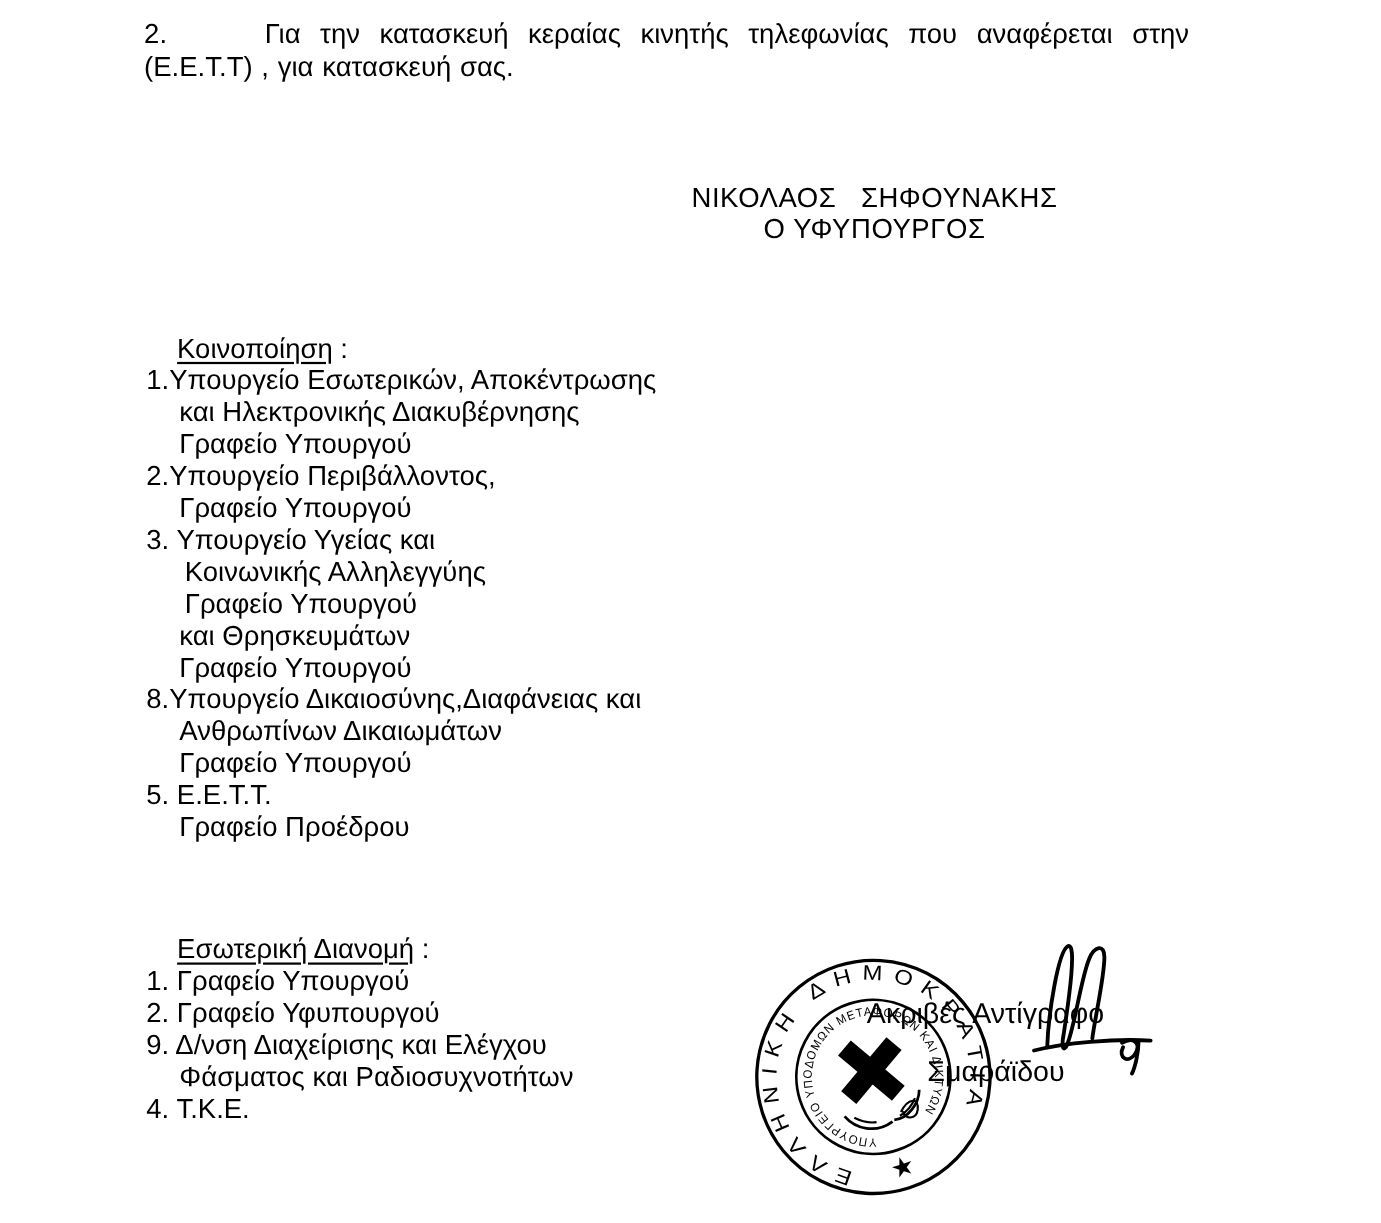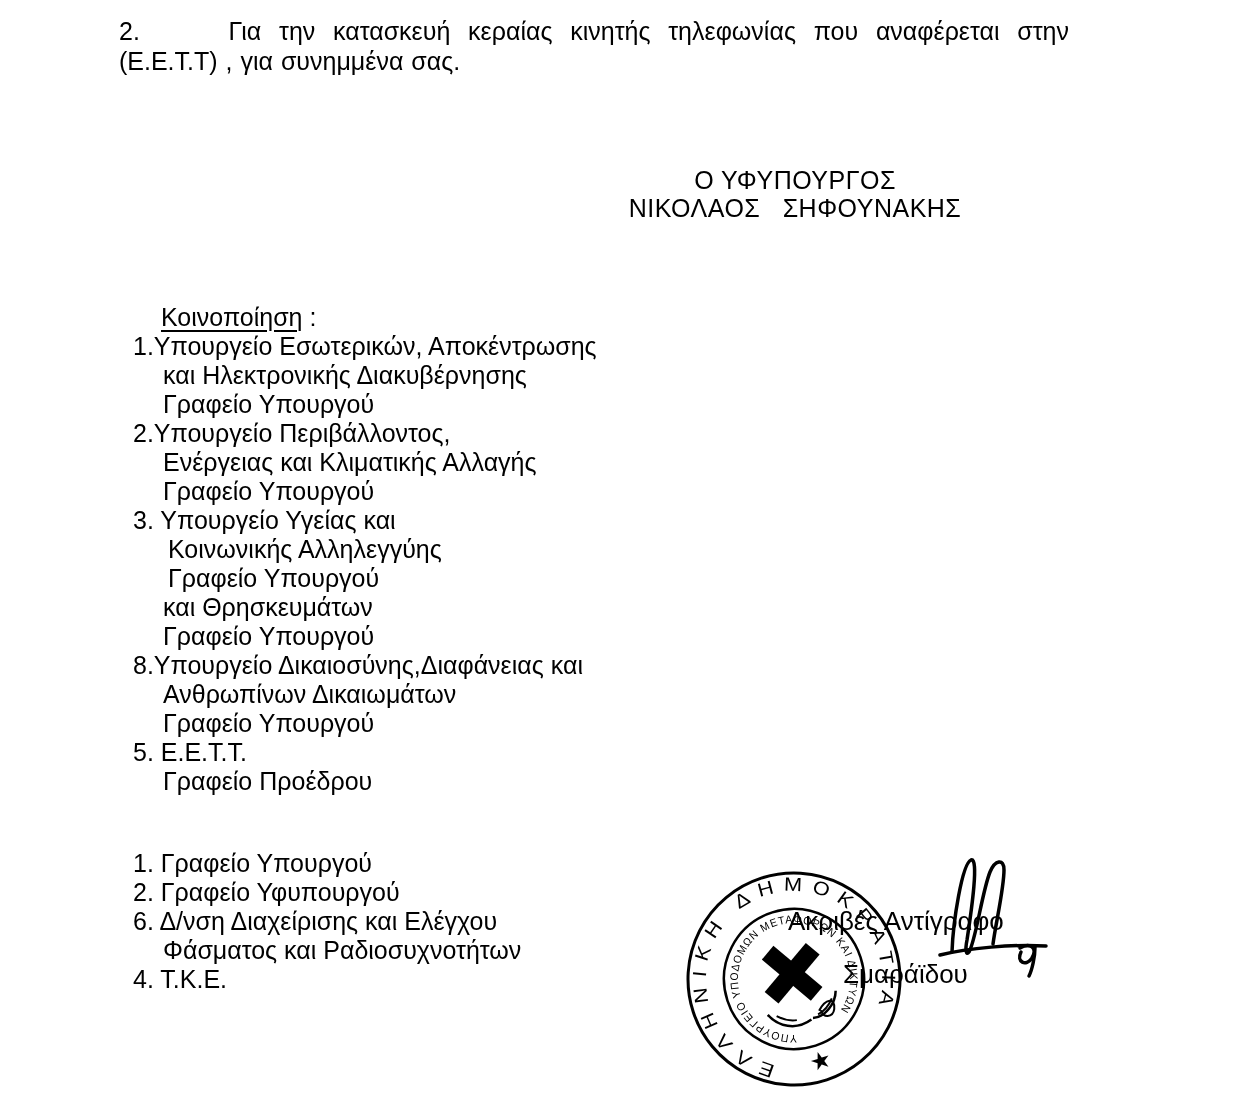--- a/index.html
+++ b/index.html
@@ -5,21 +5,21 @@
   * { margin:0; padding:0; box-sizing:border-box; }
   html,body { background:#ffffff; }
   body {
     width:1255px; height:1112px; position:relative; overflow:hidden;
     font-family:"Liberation Sans", sans-serif; color:#000;
   }
   .page { position:absolute; inset:0; background:#fff; }
 
   
   .para {
-    position:absolute; left:119px; top:16px; width:950px;
+    position:absolute; left:131px; top:16px; width:950px;
     font-size:25px; line-height:30px; word-spacing:1px;
   }
   .para .jl { text-align:justify; text-align-last:justify; }
 
   
   .sigblock {
     position:absolute; left:555px; top:166px; width:480px;
     text-align:center; font-size:25px; line-height:28px; letter-spacing:.5px;
   }
 
@@ -43,52 +43,52 @@
   .certname  { position:absolute; left:843px; top:959px; font-size:26px; }
   .signature { position:absolute; left:938px; top:852px; }
 </style>
 </head>
 <body>
 
 <div class="page">
 
   <div class="para">
     <div class="jl">2.&nbsp;&nbsp;&nbsp;&nbsp; Για την κατασκευή κεραίας κινητής τηλεφωνίας που αναφέρεται στην</div>
-    <div>(Ε.Ε.Τ.Τ) , για συνημμένα σας.</div>
+    <div>(Ε.Ε.Τ.Τ) , για κατασκευή σας.</div>
   </div>
 
   <div class="sigblock">
+    <div>ΝΙΚΟΛΑΟΣ&nbsp;&nbsp;&nbsp;ΣΗΦΟΥΝΑΚΗΣ</div>
     <div>Ο ΥΦΥΠΟΥΡΓΟΣ</div>
-    <div>ΝΙΚΟΛΑΟΣ&nbsp;&nbsp;&nbsp;ΣΗΦΟΥΝΑΚΗΣ</div>
   </div>
 
   <div class="list notif">
     <div class="heading"><span class="u">Κοινοποίηση</span><span>&nbsp;:</span></div>
     <div class="row">1.Υπουργείο Εσωτερικών, Αποκέντρωσης</div>
     <div class="row ind">και Ηλεκτρονικής Διακυβέρνησης</div>
     <div class="row ind">Γραφείο Υπουργού</div>
     <div class="row">2.Υπουργείο Περιβάλλοντος,</div>
-    <div class="row ind">Ενέργειας και Κλιματικής Αλλαγής</div>
     <div class="row ind">Γραφείο Υπουργού</div>
     <div class="row">3. Υπουργείο Υγείας και</div>
     <div class="row ind2">Κοινωνικής Αλληλεγγύης</div>
     <div class="row ind2">Γραφείο Υπουργού</div>
     <div class="row ind">και Θρησκευμάτων</div>
     <div class="row ind">Γραφείο Υπουργού</div>
     <div class="row">8.Υπουργείο Δικαιοσύνης,Διαφάνειας και</div>
     <div class="row ind">Ανθρωπίνων Δικαιωμάτων</div>
     <div class="row ind">Γραφείο Υπουργού</div>
     <div class="row">5. Ε.Ε.Τ.Τ.</div>
     <div class="row ind">Γραφείο Προέδρου</div>
   </div>
 
   <div class="list internal">
+    <div class="heading"><span class="u">Εσωτερική Διανομή</span><span>&nbsp;:</span></div>
     <div class="row">1. Γραφείο Υπουργού</div>
     <div class="row">2. Γραφείο Υφυπουργού</div>
-    <div class="row">6. Δ/νση Διαχείρισης και Ελέγχου</div>
+    <div class="row">9. Δ/νση Διαχείρισης και Ελέγχου</div>
     <div class="row ind">Φάσματος και Ραδιοσυχνοτήτων</div>
     <div class="row">4. Τ.Κ.Ε.</div>
   </div>
 
   <svg class="stamp" width="280" height="252" viewBox="0 0 280 252" aria-hidden="true">
     <g transform="rotate(-18 134 122)" stroke="#000" fill="none">
       <circle cx="134" cy="122" r="106" stroke-width="3"></circle>
       <circle cx="134" cy="122" r="70" stroke-width="2.5"></circle>
       <path id="outerArc" d="M 90 198.2 A 88 88 0 1 1 178 198.2" stroke="none"></path>
       <path id="innerArc" d="M 119.5 176.1 A 56 56 0 1 1 148.5 176.1" stroke="none"></path>

